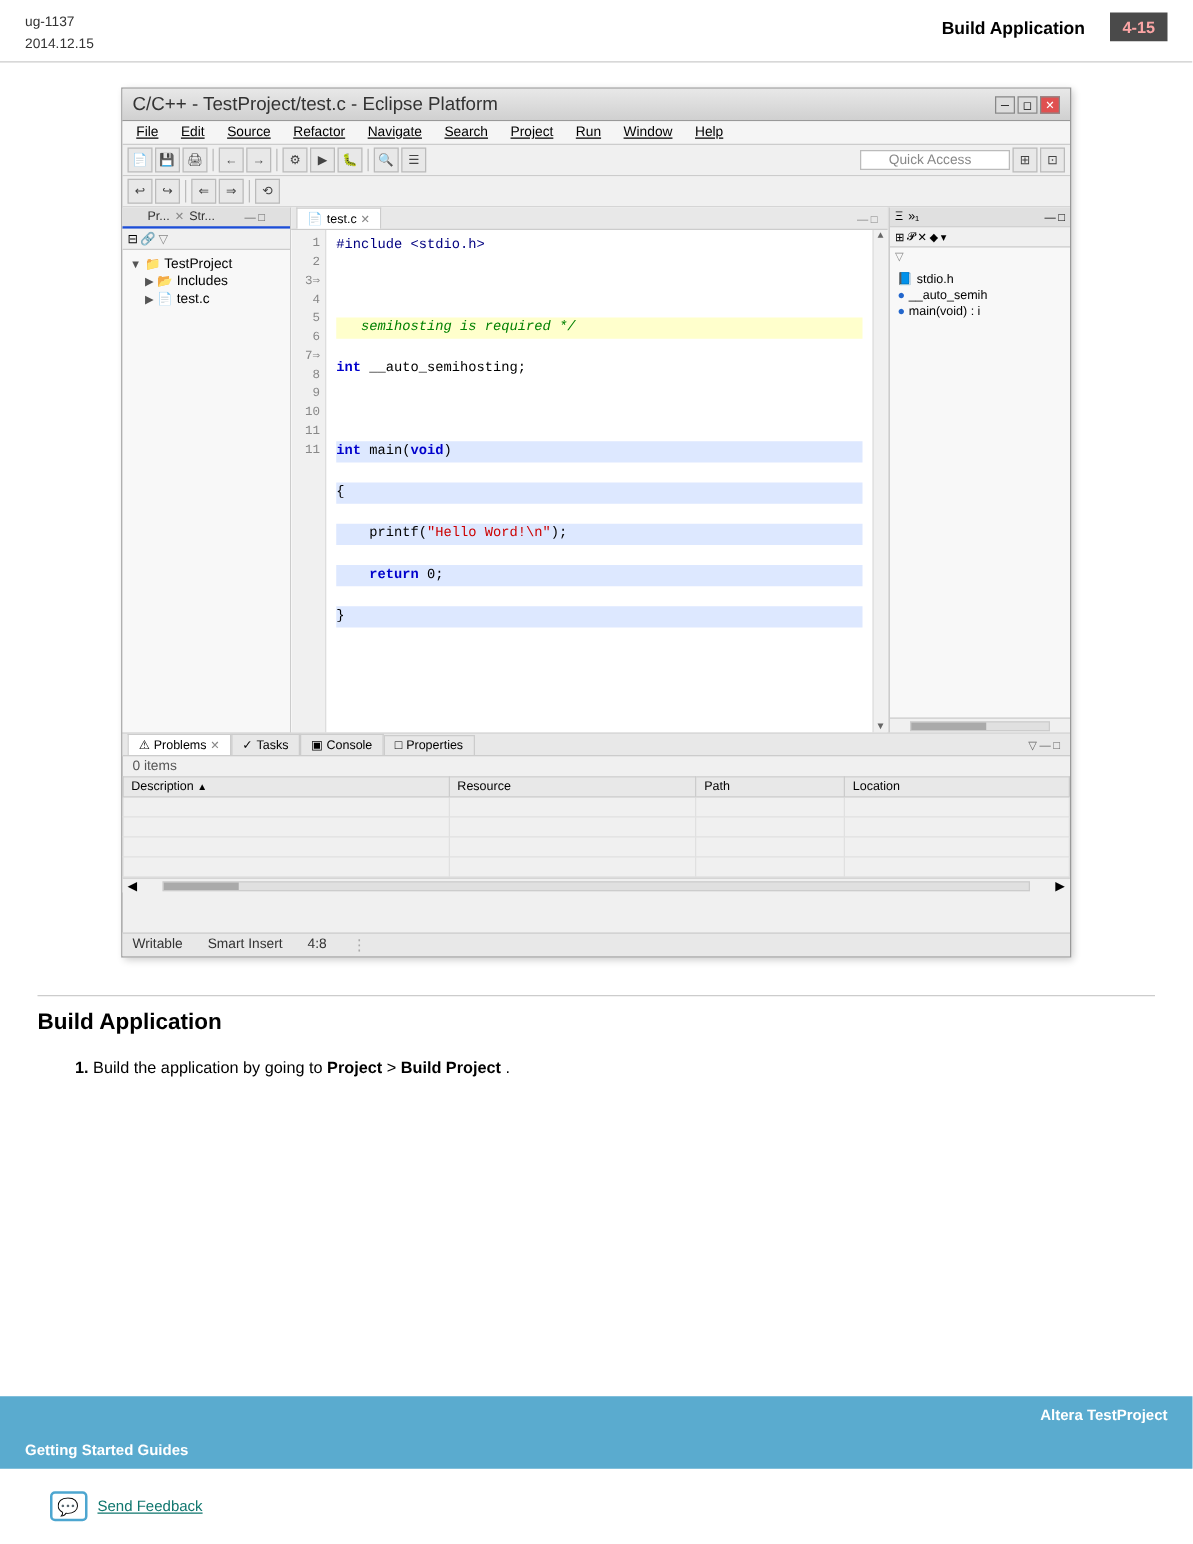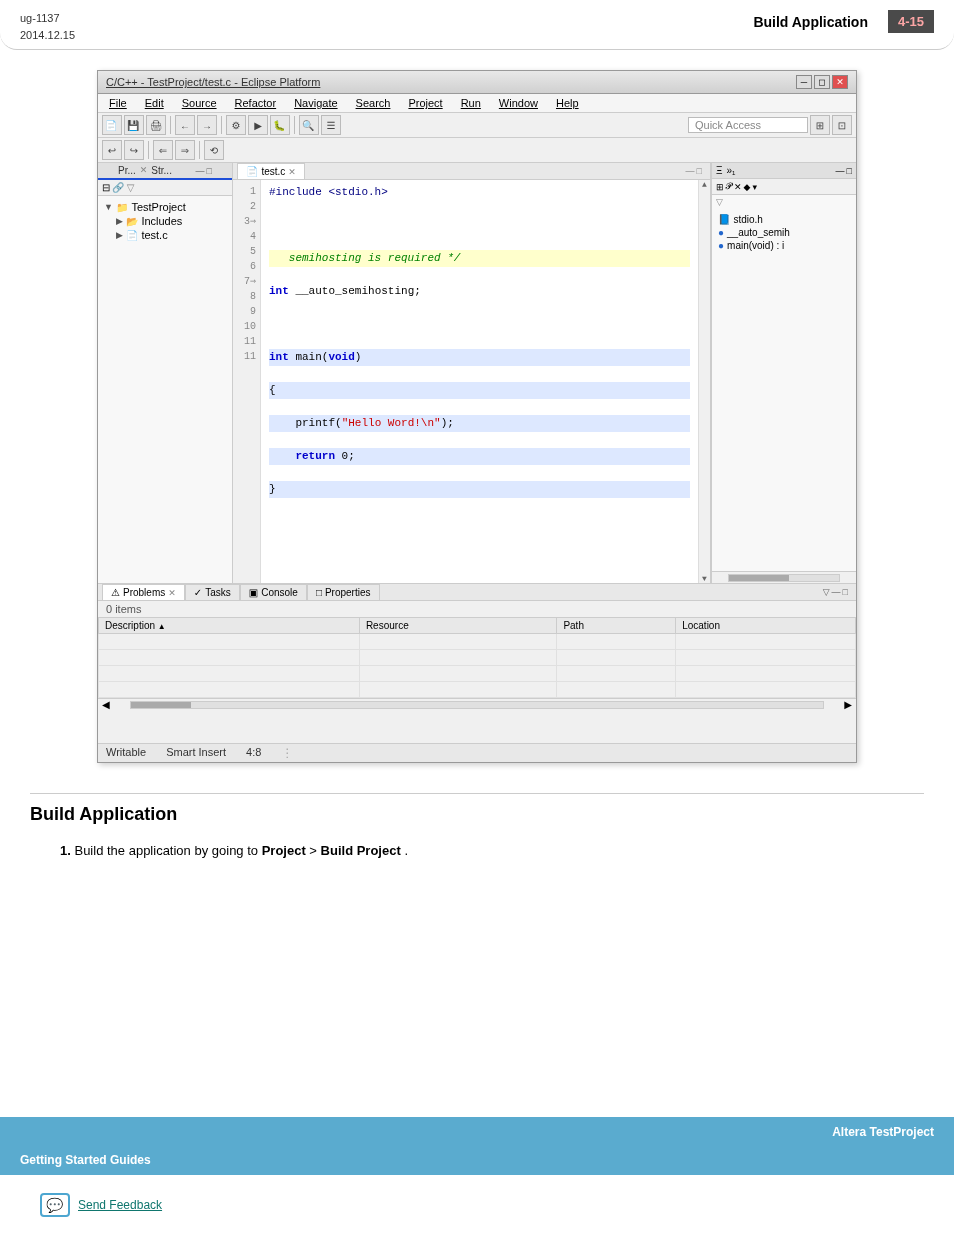--- a/index.html
+++ b/index.html
@@ -12,21 +12,20 @@
       min-height: 1235px;
     }
 
     
     .page-header {
       display: flex;
       justify-content: space-between;
       align-items: flex-start;
       padding: 10px 20px 6px 20px;
       border-bottom: 1px solid #ccc;
-      border-radius: 17px;
     }
     .page-header-left {
       font-size: 11px;
       color: #333;
       line-height: 1.5;
     }
     .page-header-right {
       display: flex;
       align-items: center;
       gap: 20px;
@@ -60,23 +59,22 @@
 
     .eclipse-titlebar {
       background: linear-gradient(to bottom, #e8e8e8, #d0d0d0);
       border-bottom: 1px solid #999;
       padding: 4px 8px;
       display: flex;
       align-items: center;
       justify-content: space-between;
     }
     .eclipse-titlebar-text {
-      font-size: 11px;
+      font-size: 15px;
       color: #333;
-      text-decoration: underline;
     }
     .eclipse-titlebar-buttons {
       display: flex;
       gap: 2px;
     }
     .win-btn {
       width: 16px;
       height: 14px;
       border: 1px solid #888;
       background: #ddd;
@@ -131,21 +129,21 @@
       font-size: 10px;
       cursor: pointer;
       color: #444;
     }
     .tb-spacer { flex: 1; }
     .quick-access-box {
       font-size: 11px;
       color: #888;
       border: 1px solid #bbb;
       background: #fff;
-      padding: 1px 6px;
+      padding: 1px 22px;
       width: 120px;
     }
 
     
     .eclipse-body {
       display: flex;
       height: 420px;
     }
 
     

